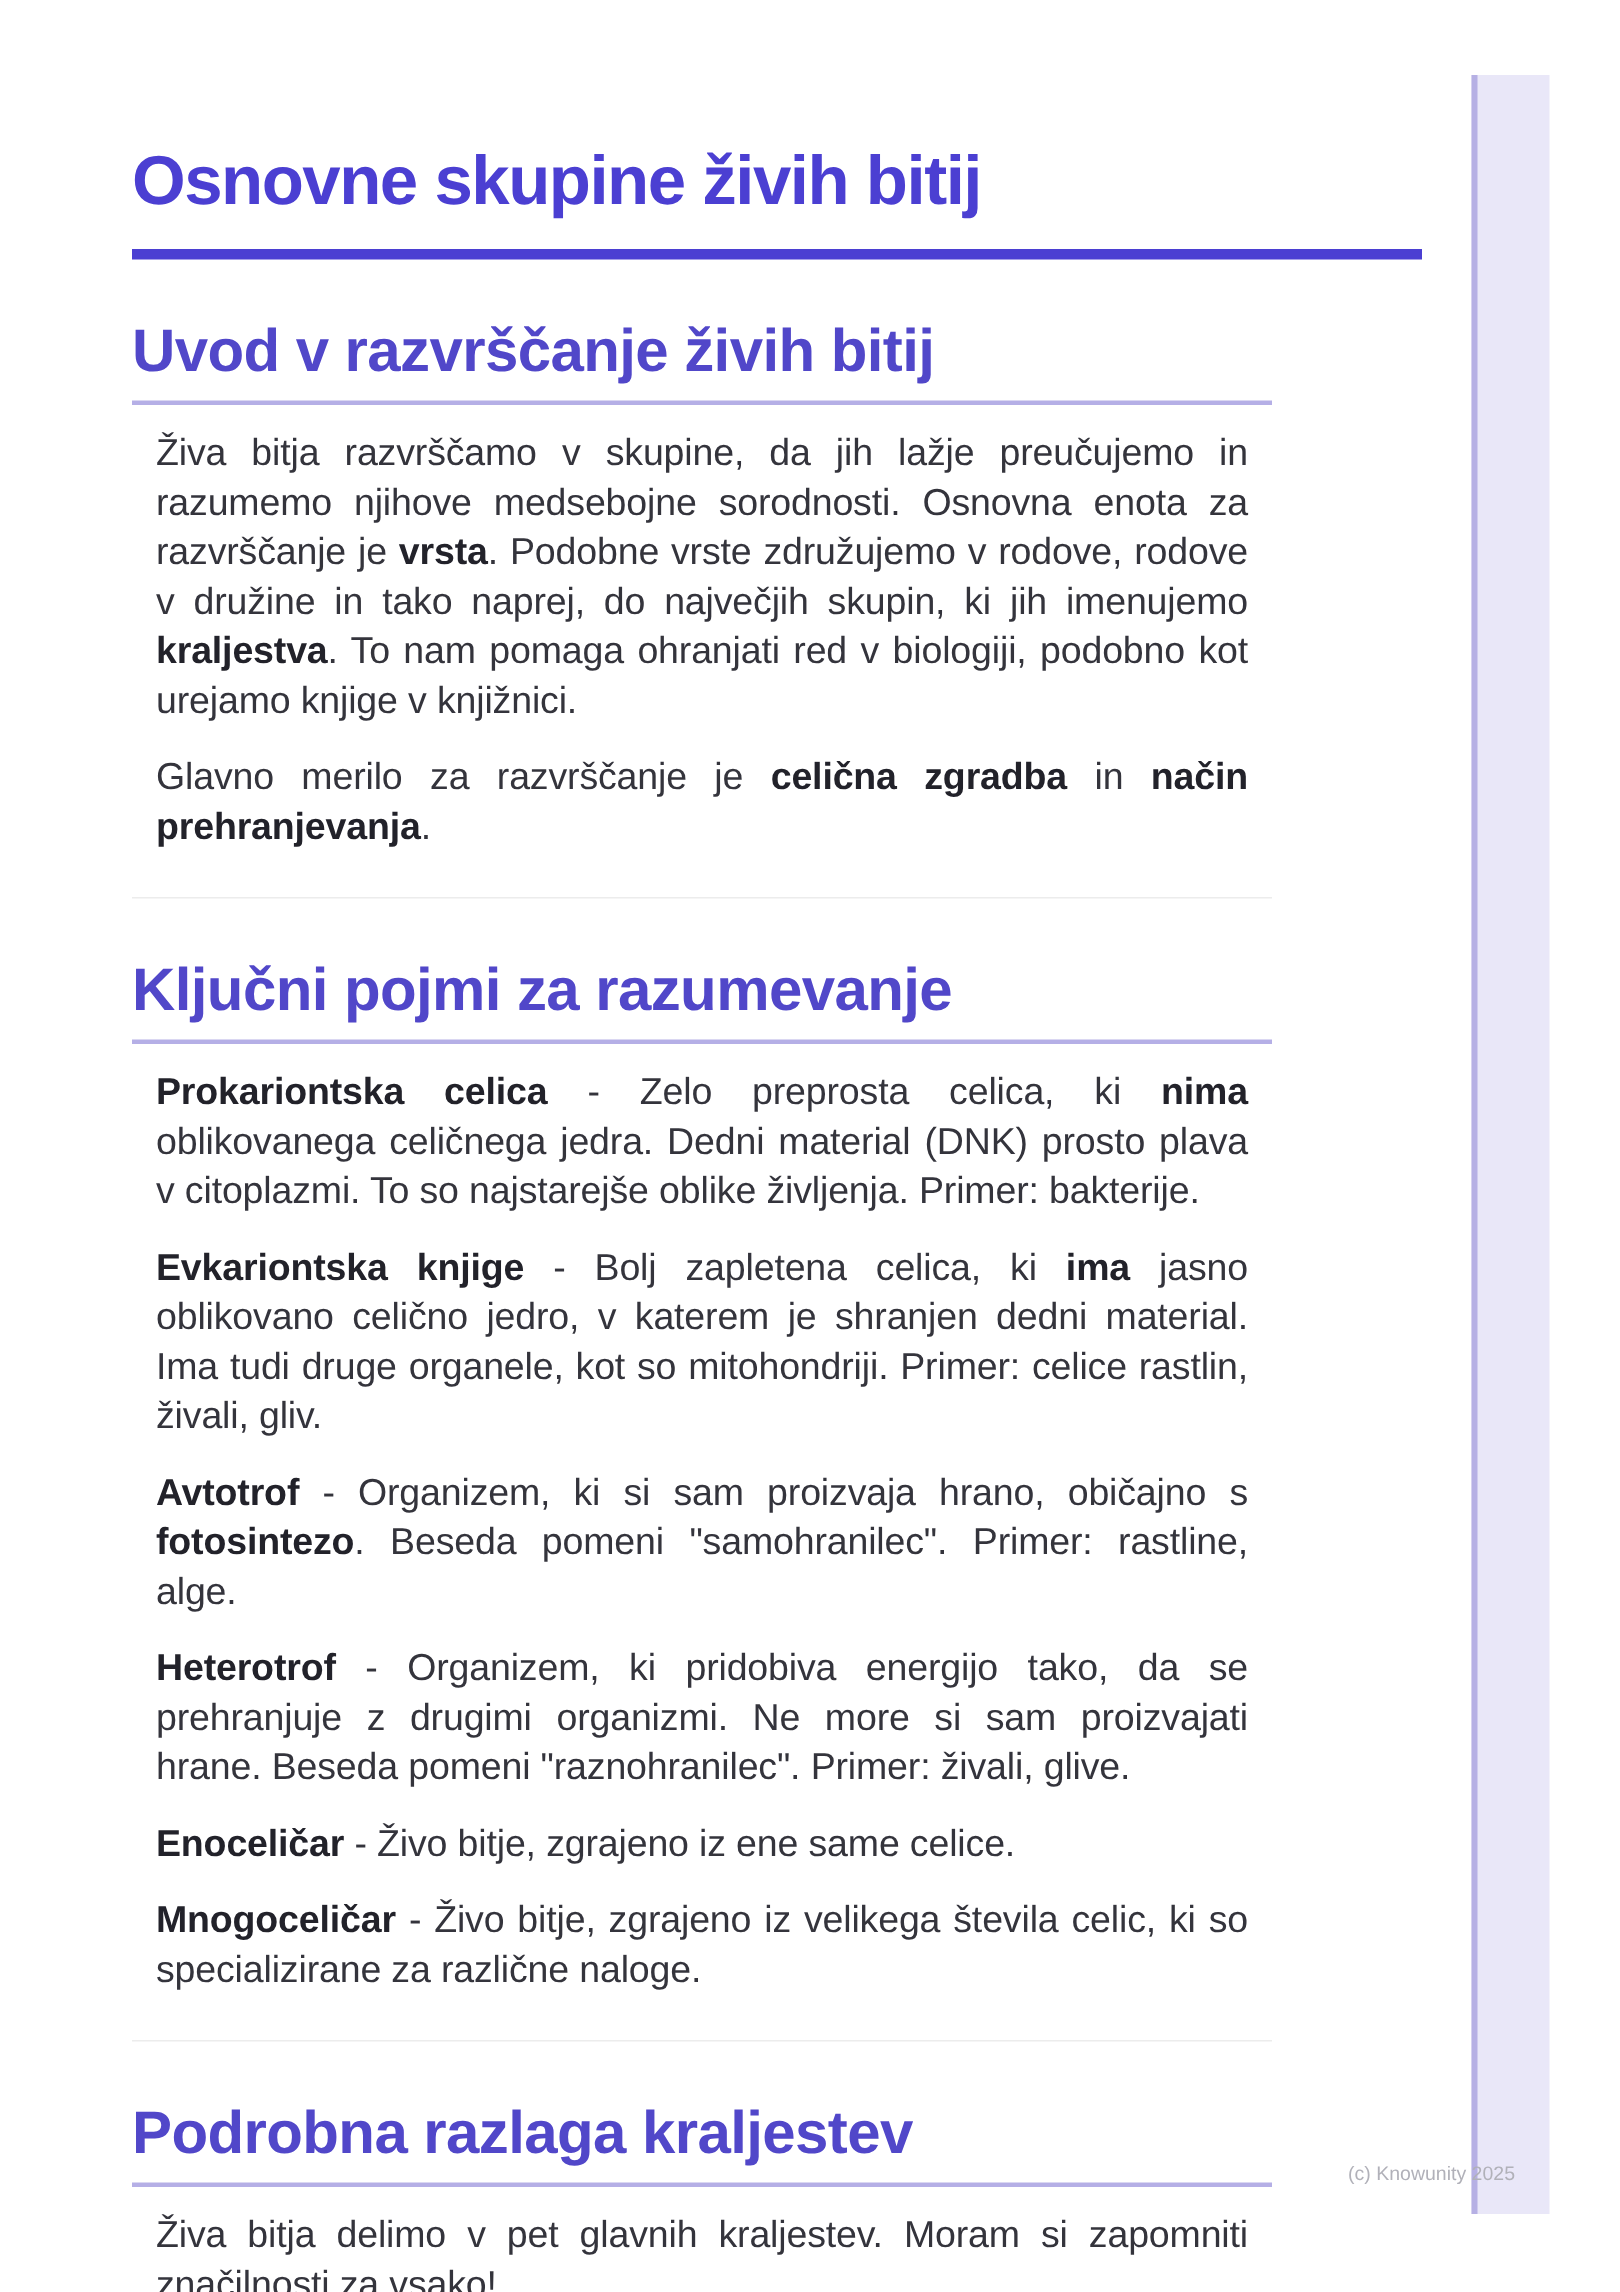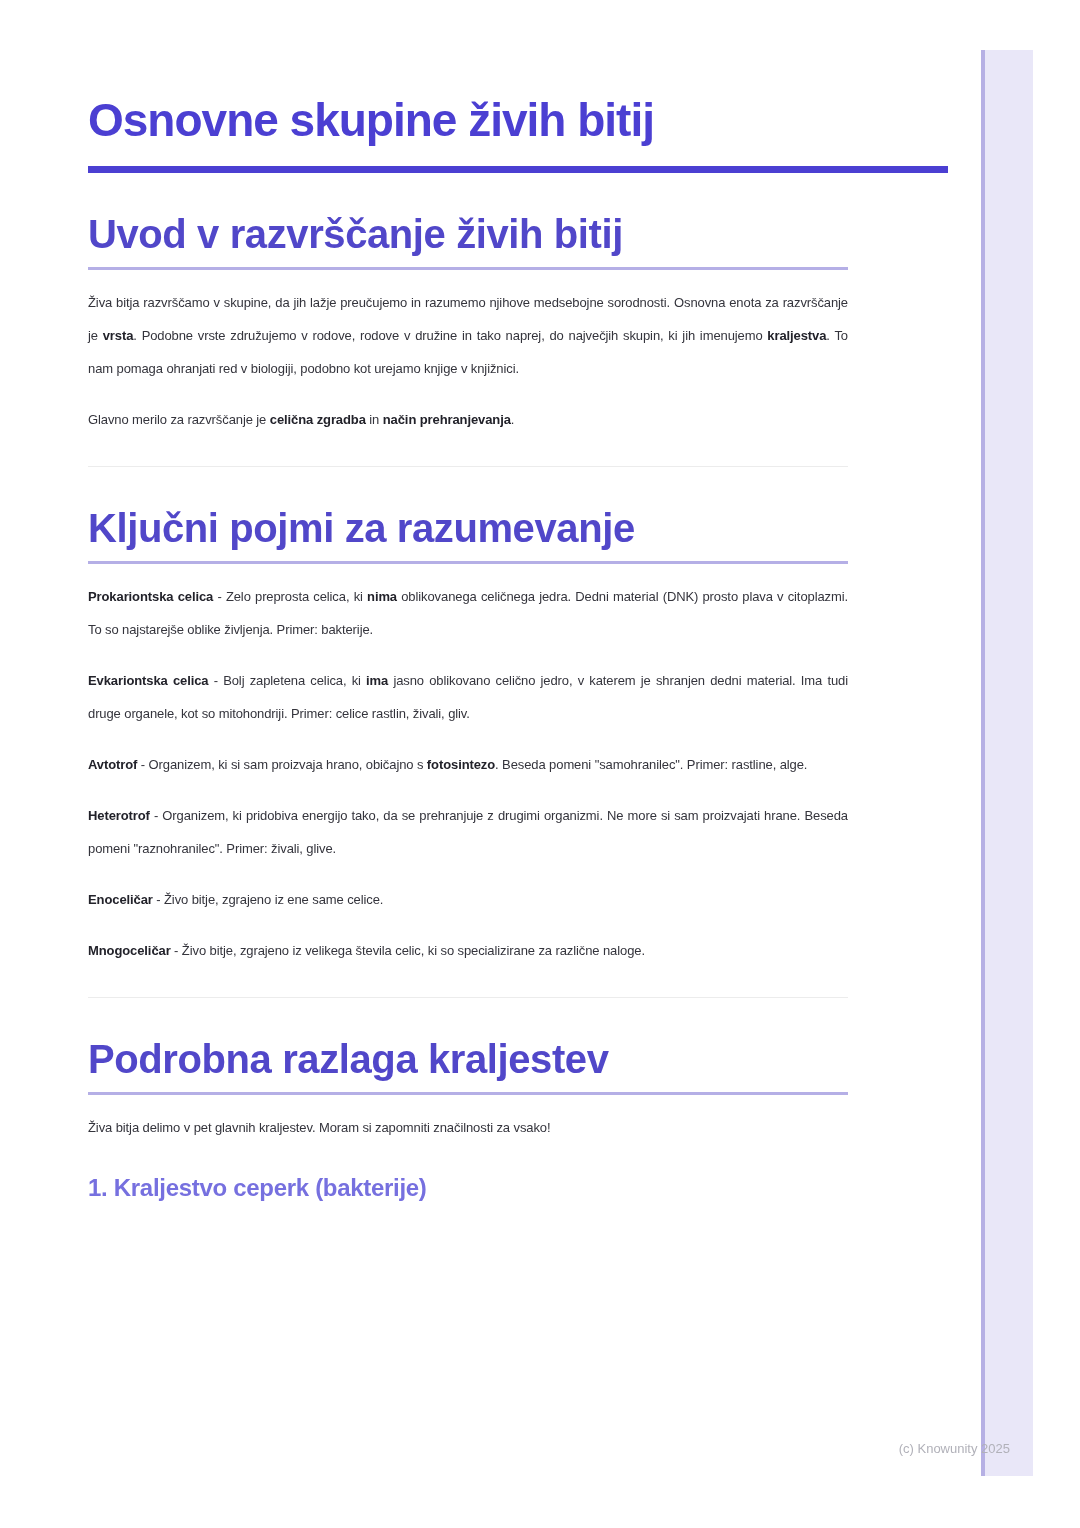--- a/index.html
+++ b/index.html
@@ -76,22 +76,22 @@
     border-top: 3px solid var(--rule-light);
     margin: 14px 0 0;
   }
   .section-divider {
     width: 760px;
     border: none;
     border-top: 1px solid var(--divider);
     margin: 30px 0 0;
   }
   p.body-p {
-    margin: 18px 0 0;
-    font-size: 13px;
+    margin: 18px 16px 0;
+    font-size: 25px;
     line-height: 33px;
     color: var(--body-text);
     text-align: justify;
     text-justify: inter-word;
     letter-spacing: -0.1px;
   }
   .h2-rule + p.body-p { margin-top: 16px; }
   p.body-p .b { font-weight: 700; color: var(--bold-text); }
   p.body-p .i { }
   h3 {
@@ -130,21 +130,21 @@
       <p class="body-p"><span>Živa bitja razvrščamo v skupine, da jih lažje preučujemo in razumemo njihove medsebojne sorodnosti. Osnovna enota za razvrščanje je </span><span class="b">vrsta</span><span>. Podobne vrste združujemo v rodove, rodove v družine in tako naprej, do največjih skupin, ki jih imenujemo </span><span class="b">kraljestva</span><span>. To nam pomaga ohranjati red v biologiji, podobno kot urejamo knjige v knjižnici.</span></p>
       <p class="body-p"><span>Glavno merilo za razvrščanje je </span><span class="b">celična zgradba</span><span> in </span><span class="b">način prehranjevanja</span><span>.</span></p>
     </section>
 
     <hr class="section-divider">
 
     <section>
       <h2>Ključni pojmi za razumevanje</h2>
       <div class="h2-rule"></div>
       <p class="body-p"><span class="b">Prokariontska celica</span><span> - Zelo preprosta celica, ki </span><span class="b">nima</span><span> oblikovanega celičnega jedra. Dedni material (DNK) prosto plava v citoplazmi. To so najstarejše oblike življenja. Primer: bakterije.</span></p>
-      <p class="body-p"><span class="b">Evkariontska celica</span><span> - Bolj zapletena celica, ki </span><span class="b">ima</span><span> jasno oblikovano celično jedro, v katerem je shranjen dedni material. Ima tudi druge organele, kot so mitohondriji. Primer: celice rastlin, živali, gliv.</span></p>
+      <p class="body-p"><span class="b">Evkariontska knjige</span><span> - Bolj zapletena celica, ki </span><span class="b">ima</span><span> jasno oblikovano celično jedro, v katerem je shranjen dedni material. Ima tudi druge organele, kot so mitohondriji. Primer: celice rastlin, živali, gliv.</span></p>
       <p class="body-p"><span class="b">Avtotrof</span><span> - Organizem, ki si sam proizvaja hrano, običajno s </span><span class="b">fotosintezo</span><span>. Beseda pomeni "samohranilec". Primer: rastline, alge.</span></p>
       <p class="body-p"><span class="b">Heterotrof</span><span> - Organizem, ki pridobiva energijo tako, da se prehranjuje z drugimi organizmi. Ne more si sam proizvajati hrane. Beseda pomeni "raznohranilec". Primer: živali, glive.</span></p>
       <p class="body-p"><span class="b">Enoceličar</span><span> - Živo bitje, zgrajeno iz ene same celice.</span></p>
       <p class="body-p"><span class="b">Mnogoceličar</span><span> - Živo bitje, zgrajeno iz velikega števila celic, ki so specializirane za različne naloge.</span></p>
     </section>
 
     <hr class="section-divider">
 
     <section>
       <h2>Podrobna razlaga kraljestev</h2>

